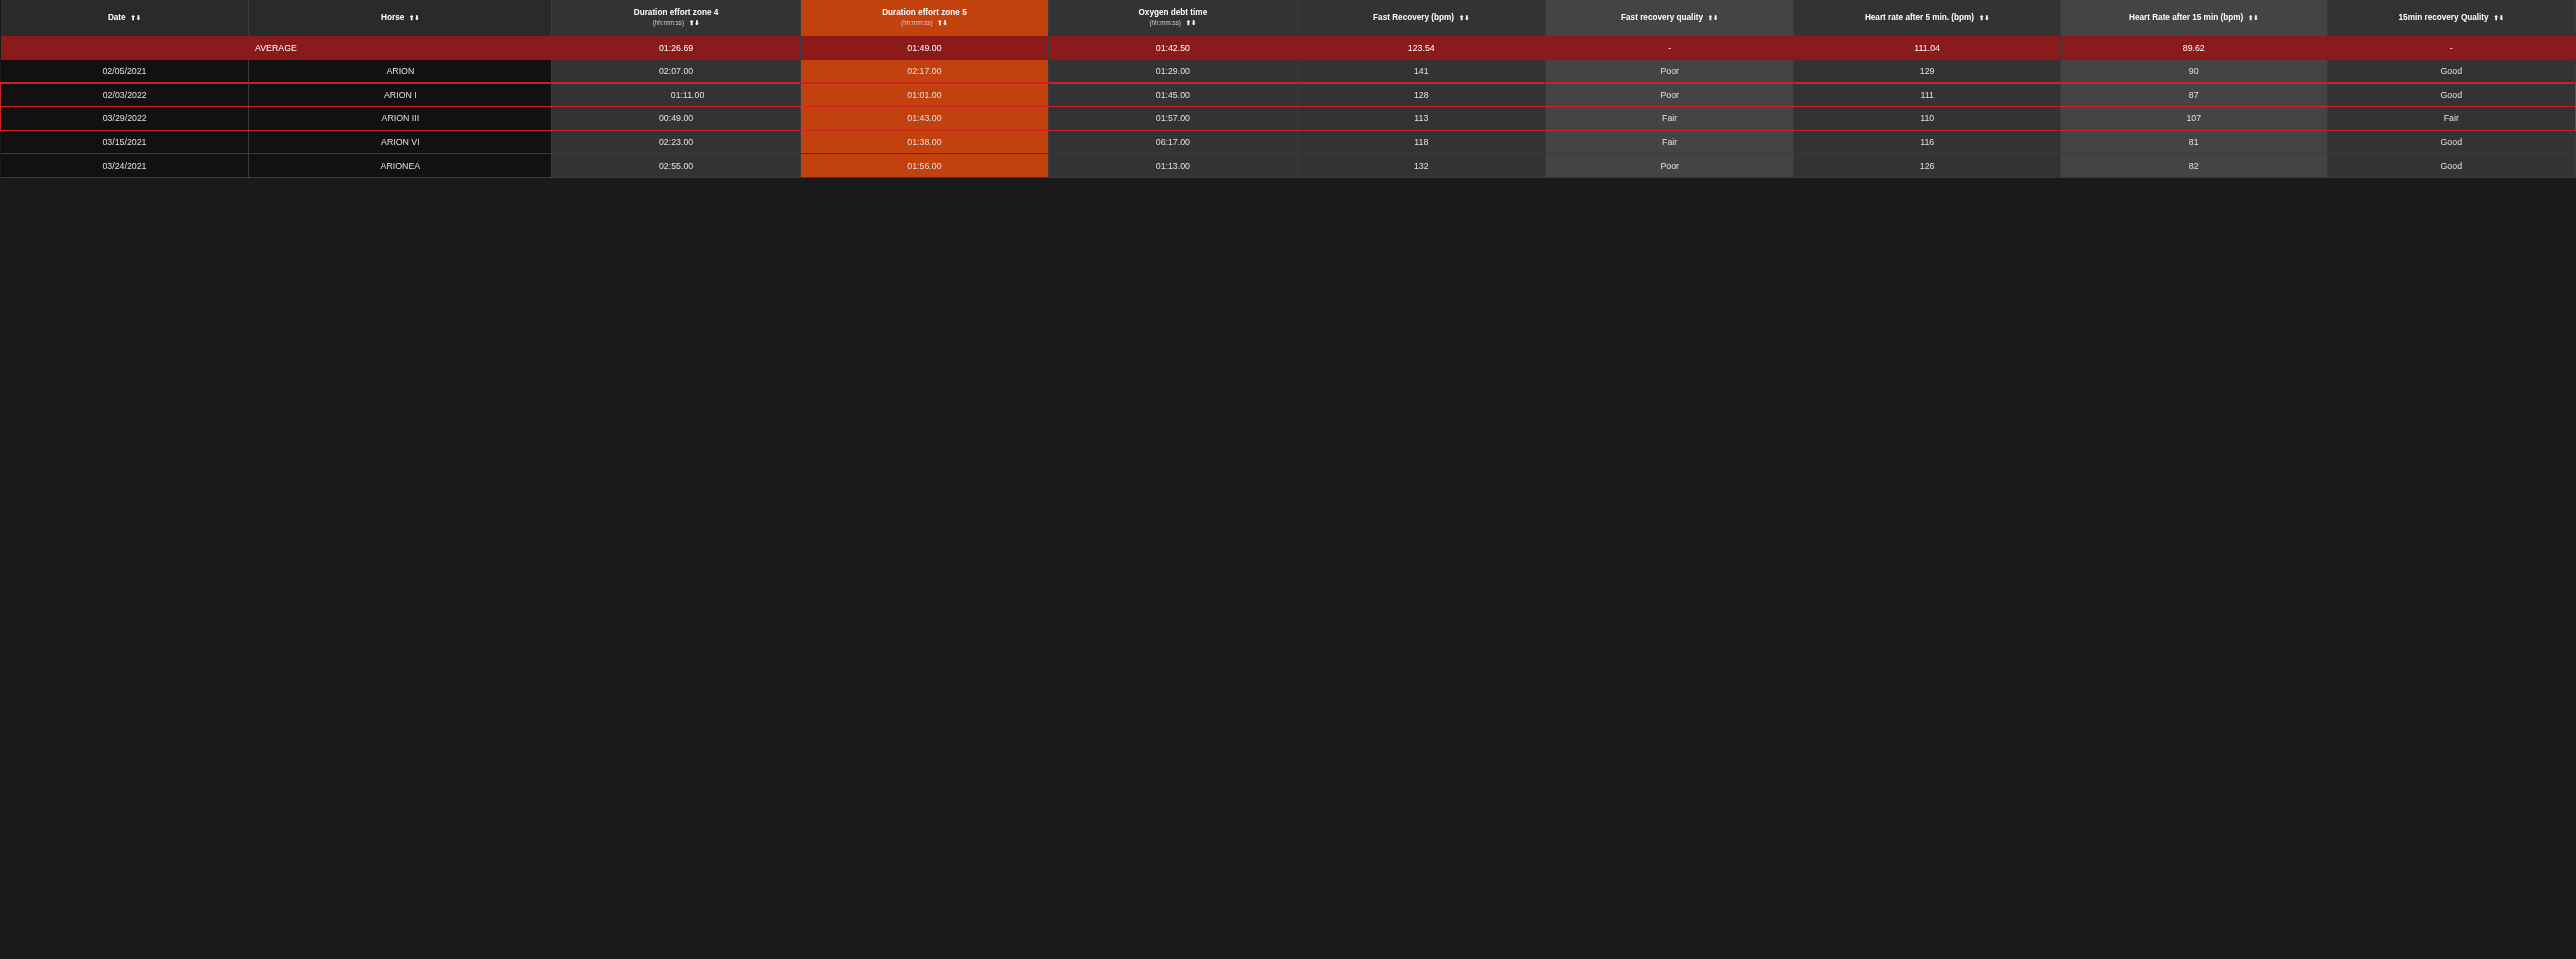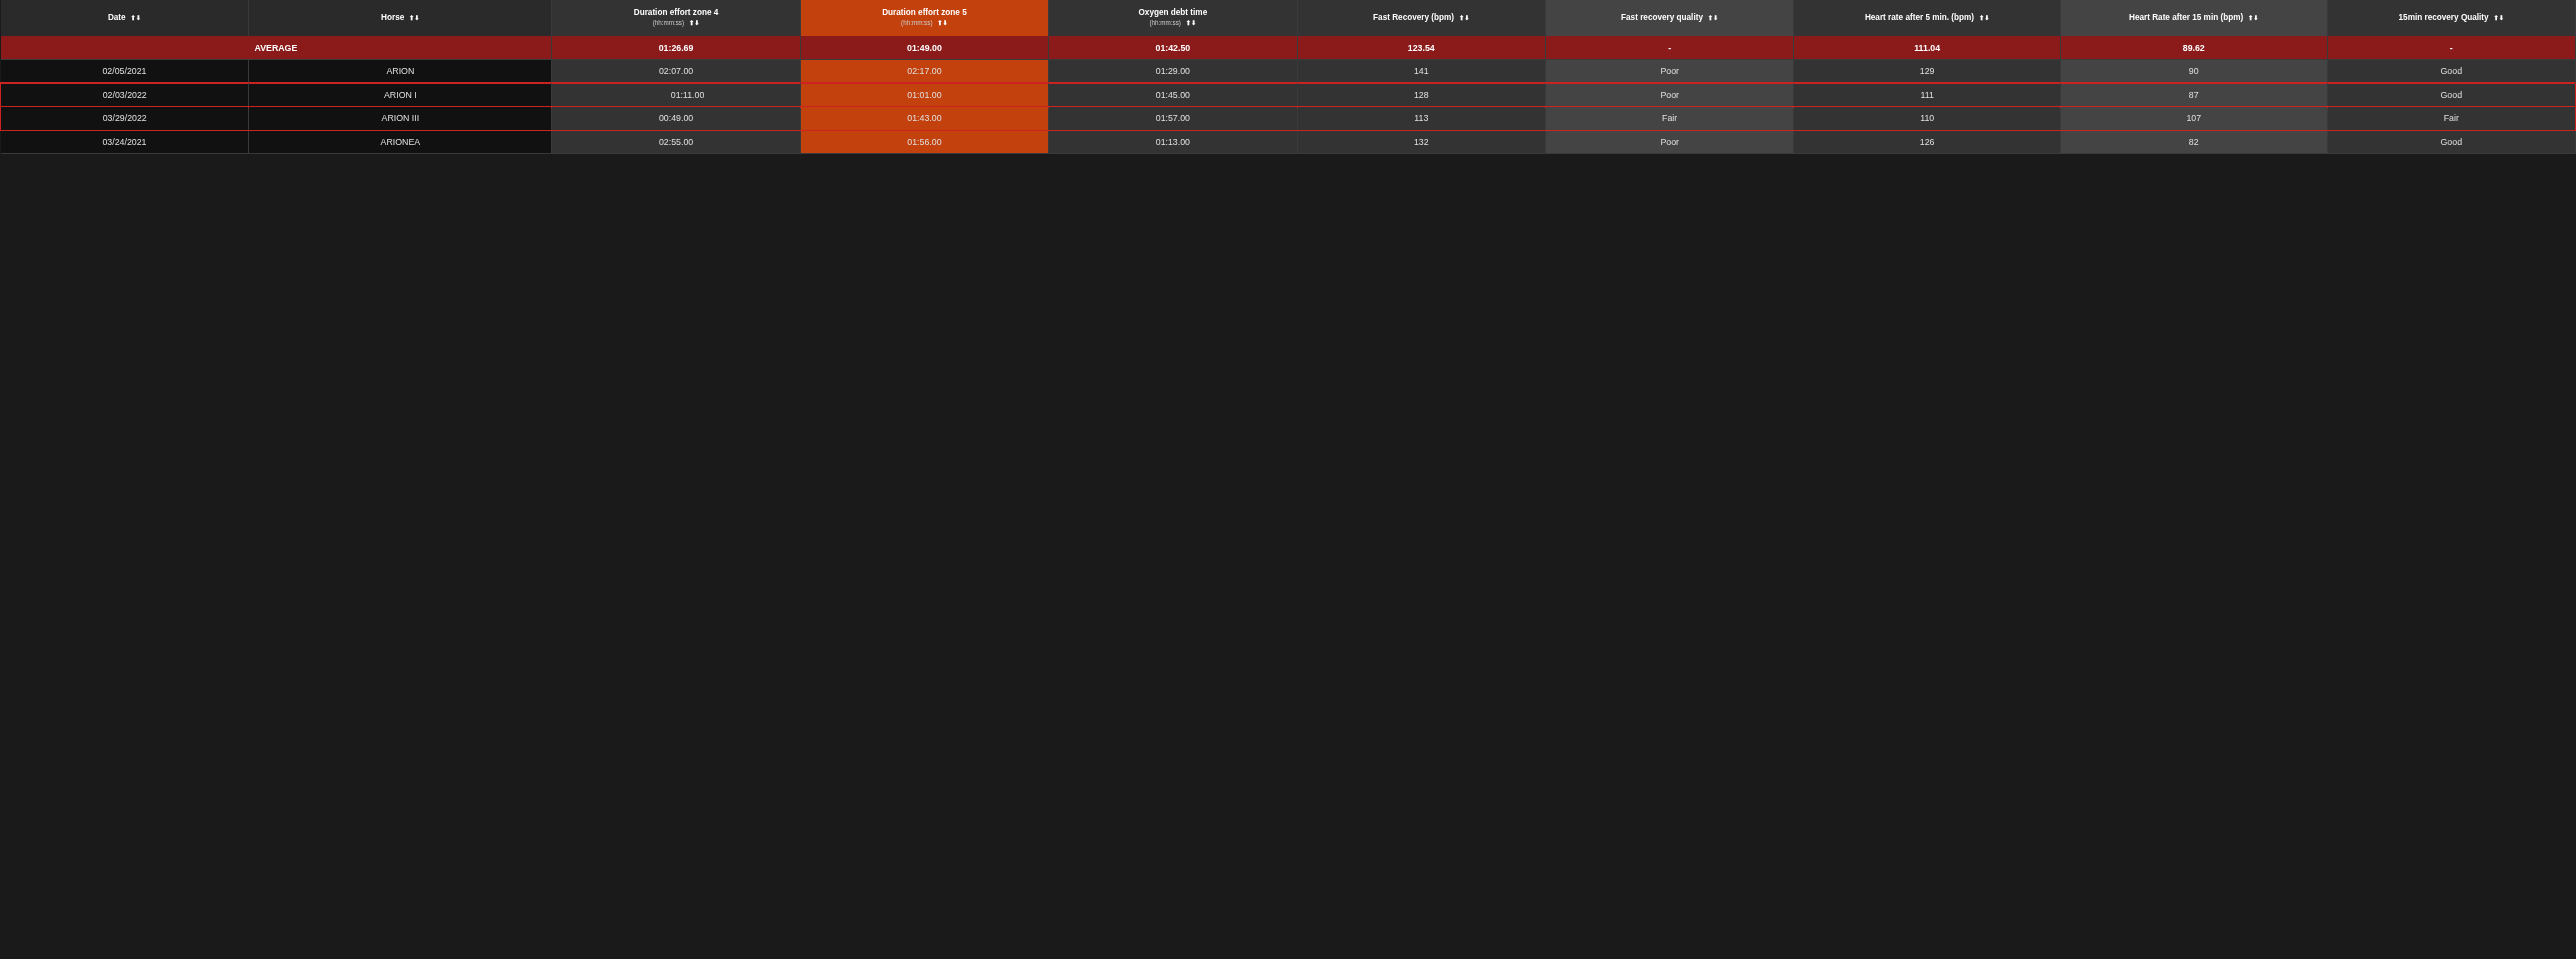--- a/index.html
+++ b/index.html
@@ -68,21 +68,21 @@
       font-size: 8.8px;
       color: #e0e0e0;
       border-right: 0.6px solid #3a3a3a;
     }
     td.col-date, td.col-horse {
       background: #111;
     }
     .average-row td {
       background: #8b1a1a !important;
       color: #fff !important;
-      font-weight: bold;
+      font-weight: normal;
       font-size: 8.8px;
     }
     .average-row td.col-date,
     .average-row td.col-horse {
       background: #8b1a1a !important;
       text-align: center;
     }
   </style>
 </head>
 <body>
@@ -178,20 +178,32 @@
       <td class="col-dur4" style="border-top:1.3px solid #cc2222;border-bottom:1.3px solid #cc2222;text-align:center;">00:49.00</td>
       <td class="col-dur5" style="border-top:1.3px solid #cc2222;border-bottom:1.3px solid #cc2222;">01:43.00</td>
       <td class="col-oxygen" style="border-top:1.3px solid #cc2222;border-bottom:1.3px solid #cc2222;">01:57.00</td>
       <td class="col-fastrecov" style="border-top:1.3px solid #cc2222;border-bottom:1.3px solid #cc2222;">113</td>
       <td class="col-fastqual" style="border-top:1.3px solid #cc2222;border-bottom:1.3px solid #cc2222;">Fair</td>
       <td class="col-hr5" style="border-top:1.3px solid #cc2222;border-bottom:1.3px solid #cc2222;">110</td>
       <td class="col-hr15" style="border-top:1.3px solid #cc2222;border-bottom:1.3px solid #cc2222;">107</td>
       <td class="col-15recov" style="border-top:1.3px solid #cc2222;border-bottom:1.3px solid #cc2222;border-right:1.3px solid #cc2222;">Fair</td>
     </tr>
         <tr>
+      <td class="col-date" style="">03/15/2021</td>
+      <td class="col-horse" style="">ARION VI</td>
+      <td class="col-dur4" style="">02:23.00</td>
+      <td class="col-dur5" style="">01:38.00</td>
+      <td class="col-oxygen" style="">06:17.00</td>
+      <td class="col-fastrecov" style="">118</td>
+      <td class="col-fastqual" style="">Fair</td>
+      <td class="col-hr5" style="">116</td>
+      <td class="col-hr15" style="">81</td>
+      <td class="col-15recov" style="">Good</td>
+    </tr>
+        <tr>
       <td class="col-date" style="">03/24/2021</td>
       <td class="col-horse" style="">ARIONEA</td>
       <td class="col-dur4" style="">02:55.00</td>
       <td class="col-dur5" style="">01:56.00</td>
       <td class="col-oxygen" style="">01:13.00</td>
       <td class="col-fastrecov" style="">132</td>
       <td class="col-fastqual" style="">Poor</td>
       <td class="col-hr5" style="">126</td>
       <td class="col-hr15" style="">82</td>
       <td class="col-15recov" style="">Good</td>

